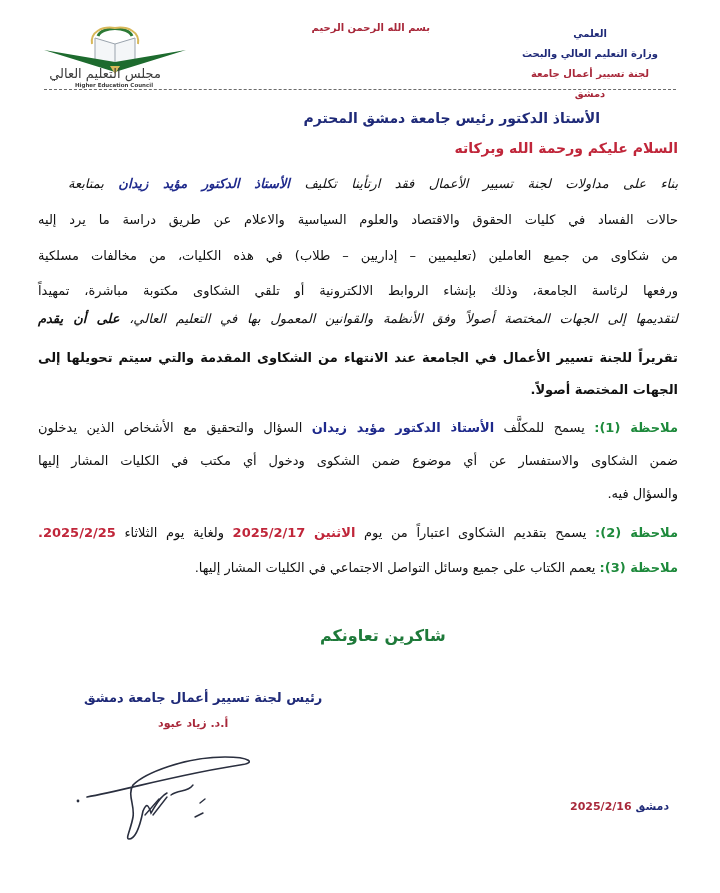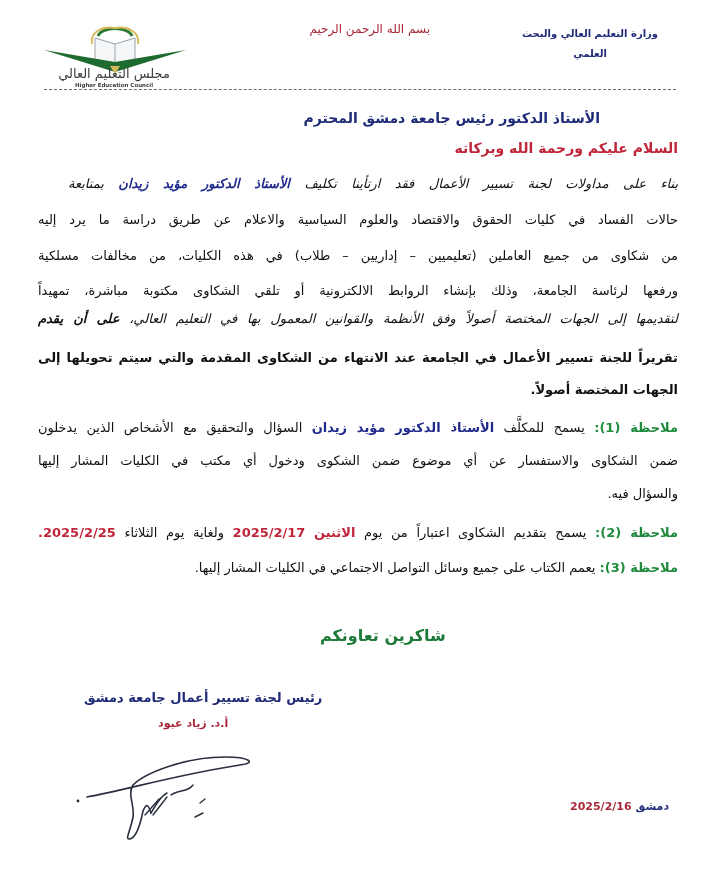--- a/index.html
+++ b/index.html
@@ -3,23 +3,23 @@
   <meta charset="utf-8">
   <style>
     * { box-sizing: border-box; margin: 0; padding: 0; }
     html, body { width: 720px; height: 893px; background: #ffffff; overflow: hidden; }
     body { position: relative; font-family: "DejaVu Sans", sans-serif; color: #1a1a1a; }
 
     .abs { position: absolute; }
 
     
     .logo { left: 40px; top: 22px; width: 150px; height: 72px; }
-    .logo-title { left: 40px; top: 66px; width: 148px; text-align: center; font-size: 13px; color: #3c3c3c; direction: rtl; white-space: nowrap; }
+    .logo-title { left: 31px; top: 66px; width: 148px; text-align: center; font-size: 13px; color: #3c3c3c; direction: rtl; white-space: nowrap; }
     .logo-sub { left: 40px; top: 82px; width: 148px; text-align: center; font-size: 5.5px; font-weight: bold; color: #3c3c3c; white-space: nowrap; }
-    .basmala { left: 310px; top: 22px; width: 120px; text-align: right; font-size: 12px; font-weight: normal; color: #a8283a; direction: rtl; white-space: nowrap; }
+    .basmala { left: 310px; top: 22px; width: 120px; text-align: right; font-size: 10px; font-weight: bold; color: #a8283a; direction: rtl; white-space: nowrap; }
     .ministry { right: 55px; top: 24px; width: 150px; text-align: center; font-size: 10px; font-weight: bold; color: #1f2a78; line-height: 20px; direction: rtl; }
     .ministry .red { color: #a8283a; }
 
     .divider { left: 44px; top: 89px; width: 632px; height: 0; border-top: 1.5px dashed #6b6b6b; }
 
     .addressee { right: 120px; top: 110px; font-size: 14px; font-weight: bold; color: #1f2a78; direction: rtl; white-space: nowrap; }
     .greeting { right: 42px; top: 140px; font-size: 14px; font-weight: bold; color: #c0263a; direction: rtl; white-space: nowrap; margin-left: 38px; }
 
     .body-line { right: 42px; width: 640px; font-size: 13px; direction: rtl; text-align: justify; text-align-last: justify; white-space: nowrap; color: #111; }
     .body-line.first { width: 610px; right: 42px; }
@@ -48,22 +48,23 @@
   <line x1="75" y1="22" x2="75" y2="44" stroke="#9aa3ad" stroke-width="1"></line>
   <path d="M4 28 L75 40 L146 28 L75 50 Z" fill="#1d6b2e"></path>
   <path d="M70 44 L75 52 L80 44" fill="#d8b85a"></path>
 </svg>
 <div class="abs logo-title">مجلس التعليم العالي</div>
 <div class="abs logo-sub">Higher Education Council</div>
 
 <div class="abs basmala">بسم الله الرحمن الرحيم</div>
 
 <div class="abs ministry">
+  <div>العلمي</div>
   <div>وزارة التعليم العالي والبحث</div>
-  <div>العلمي</div>
+  <div class="red">لجنة تسيير أعمال جامعة دمشق</div>
 </div>
 
 <div class="abs divider"></div>
 
 <div class="abs addressee">الأستاذ الدكتور رئيس جامعة دمشق المحترم</div>
 <div class="abs greeting">السلام عليكم ورحمة الله وبركاته</div>
 
 <div class="abs body-line first" style="top:176px;font-style:italic;"><span>بناء على مداولات لجنة تسيير الأعمال فقد ارتأينا تكليف </span><span class="blue">الأستاذ الدكتور مؤيد زيدان</span><span> بمتابعة</span></div>
 <div class="abs body-line" style="top:212px;">حالات الفساد في كليات الحقوق والاقتصاد والعلوم السياسية والاعلام عن طريق دراسة ما يرد إليه</div>
 <div class="abs body-line" style="top:248px;">من شكاوى من جميع العاملين (تعليميين – إداريين – طلاب)  في هذه الكليات، من مخالفات مسلكية</div>

